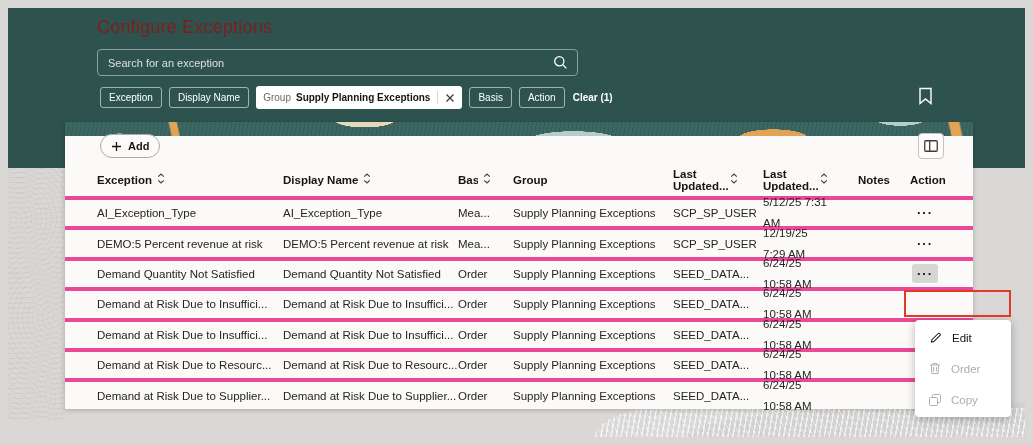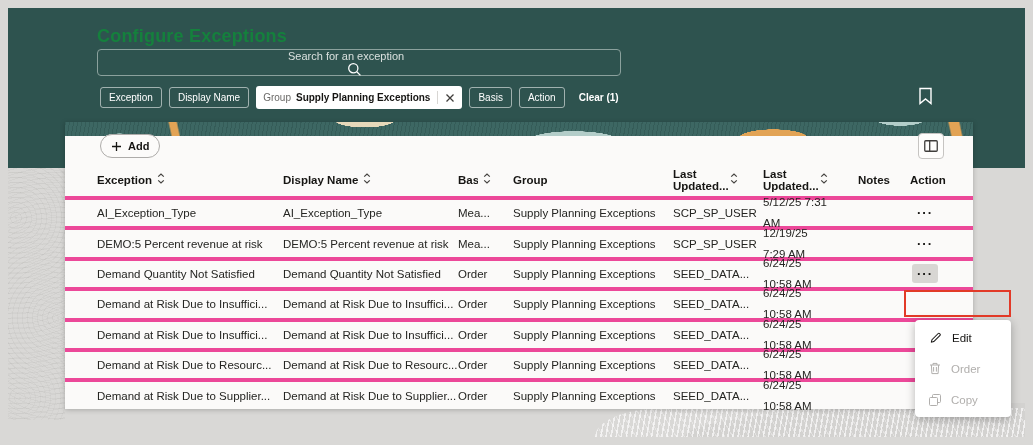--- a/index.html
+++ b/index.html
@@ -1,38 +1,38 @@
 <!DOCTYPE html>
 <html><head>
 <meta charset="utf-8">
 <style>
   * { box-sizing: border-box; margin: 0; padding: 0; }
   body { margin: 0; background: #c9c8c6; font-family: "Liberation Sans", sans-serif; }
   .stage { position: relative; width: 1033px; height: 445px; background: #d9d8d6; overflow: hidden; }
 
   
   .teal-band { position: absolute; left: 8px; top: 8px; width: 1017px; height: 160px; background: #2e534f; }
-  .page-title { position: absolute; left: 97px; top: 26px; font-size: 18px; font-weight: bold; color: #15803d; letter-spacing: .2px; }
-
-  .search-bar { position: absolute; left: 97px; top: 49px; width: 524px; height: 27px;
-    border: 1px solid #8ba19d; border-radius: 4px; display: flex; align-items: center; flex-direction: column; }
+  .page-title { position: absolute; left: 97px; top: 17px; font-size: 18px; font-weight: normal; color: #7f1d1d; letter-spacing: .2px; }
+
+  .search-bar { position: absolute; left: 97px; top: 49px; width: 481px; height: 27px;
+    border: 1px solid #8ba19d; border-radius: 4px; display: flex; align-items: center; }
   .search-bar input { flex: 1; background: transparent; border: none; outline: none; color: #fff;
     font-size: 11px; padding: 0 10px; font-family: "Liberation Sans", sans-serif; }
   .search-bar input::placeholder { color: #d9e0de; opacity: 1; }
   .search-icon { display: flex; align-items: center; padding-right: 9px; }
 
   .chip-row { position: absolute; left: 100px; top: 86px; display: flex; align-items: center; gap: 7px; }
   .chip { height: 21px; display: flex; align-items: center; padding: 0 8px; border: 1px solid rgba(255,255,255,.55);
     border-radius: 3px; color: #fff; font-size: 10px; cursor: pointer; white-space: nowrap; }
   .chip-active { height: 23px; background: #fff; border: none; border-radius: 3px; display: flex; align-items: center;
     padding: 0 7px; gap: 5px; font-size: 10px; cursor: pointer; white-space: nowrap; }
   .chip-active .prefix { color: #6b6a68; }
   .chip-active .value { color: #161513; font-weight: bold; }
   .chip-active .divider { width: 1px; height: 13px; background: #d8d6d3; margin: 0 2px; }
-  .clear-link { color: #fff; font-weight: bold; font-size: 10px; margin-left: 7px; cursor: pointer; white-space: nowrap; }
+  .clear-link { color: #fff; font-weight: bold; font-size: 10px; margin-left: 1px; cursor: pointer; white-space: nowrap; }
   .bookmark-btn { position: absolute; left: 918px; top: 87px; cursor: pointer; background: none; border: none; }
 
   
   .swirl-left { position: absolute; left: 8px; top: 168px; width: 57px; height: 252px;
     background:
       repeating-radial-gradient(circle at 8px 50px,  rgba(90,90,85,.05) 0 1px, transparent 1px 5px),
       repeating-radial-gradient(circle at 50px 150px, rgba(90,90,85,.05) 0 1px, transparent 1px 5px),
       repeating-radial-gradient(circle at 12px 230px, rgba(90,90,85,.04) 0 1px, transparent 1px 5px); }
   .hill-br { position: absolute; right: 8px; bottom: 8px; width: 340px; height: 34px; background: #d3d2d0;
     border-top-left-radius: 100% 100%; }

